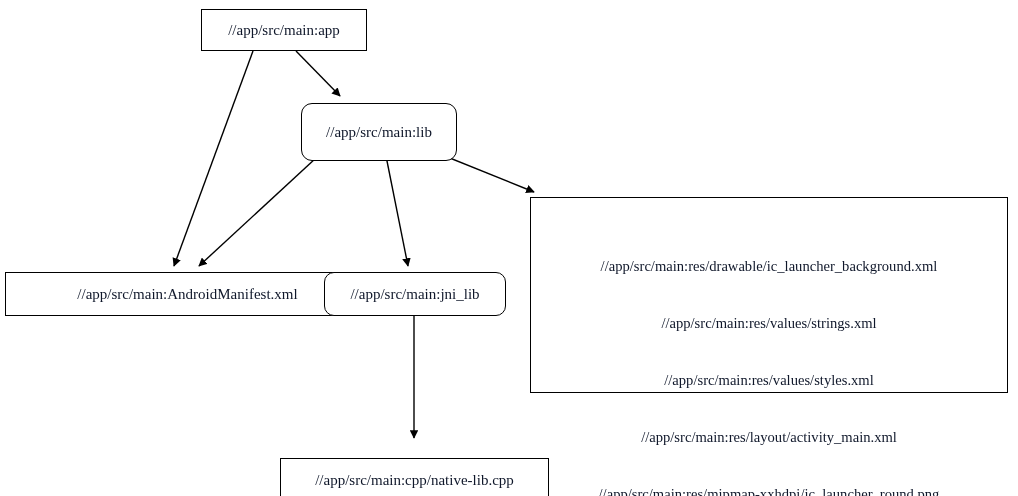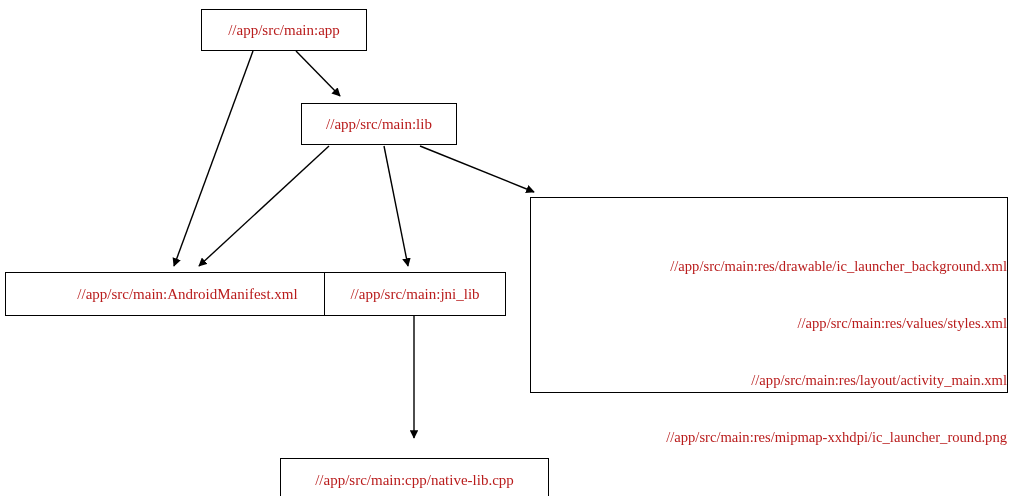--- a/index.html
+++ b/index.html
@@ -17,22 +17,22 @@
     font-family: "Liberation Serif", "DejaVu Serif", serif;
   }
   .node {
     position: absolute;
     box-sizing: border-box;
     border: 1px solid #000000;
     background: #ffffff;
     display: flex;
     align-items: center;
     justify-content: center;
-    text-align: right;
-    color: #b91c1c;
+    text-align: center;
+    color: #0f172a;
     font-size: 15px;
     line-height: 18.6px;
     white-space: pre;
     z-index: 2;
   }
   .node-multiline {
     display: block;
     padding-top: 21px;
     font-size: 14.6px;
     line-height: 19px;
@@ -82,30 +82,31 @@
       <path d="M 420 146 L 534 192" stroke="#000000" stroke-width="1.4" fill="none" marker-end="url(#arrow)"></path>
     </g>
 
     <g>
       <path d="M 414 316 L 414 438" stroke="#000000" stroke-width="1.4" fill="none" marker-end="url(#arrow)"></path>
     </g>
   </svg>
 
   <div class="node" style="left:201px; top:9px; width:166px; height:42px;">//app/src/main:app</div>
 
-  <div class="node" style="left:301px; top:103px; width:156px; height:42px;">//app/src/main:lib</div>
+  <div class="node" style="left:301px; top:103px; width:156px; height:58px;border-radius:11px;">//app/src/main:lib</div>
 
   <div class="node" style="left:5px; top:272px; width:365px; height:44px;">//app/src/main:AndroidManifest.xml</div>
 
-  <div class="node" style="left:324px; top:272px; width:182px; height:44px;">//app/src/main:jni_lib</div>
+  <div class="node" style="left:324px; top:272px; width:182px; height:44px;border-radius:10px;">//app/src/main:jni_lib</div>
 
   <div class="node" style="left:280px; top:444px; width:269px; height:44px;margin-top:14px;">//app/src/main:cpp/native-lib.cpp</div>
 
   <div class="node node-multiline" style="left:530px; top:197px; width:478px; height:196px;">
     <span class="line">//app/src/main:res/drawable/ic_launcher_background.xml</span>
+    <span class="line">//app/src/main:res/values/strings.xml</span>
     <span class="line">//app/src/main:res/values/styles.xml</span>
     <span class="line">//app/src/main:res/layout/activity_main.xml</span>
     <span class="line">//app/src/main:res/mipmap-xxhdpi/ic_launcher_round.png</span>
     
     
     
     
     
   </div>
 

